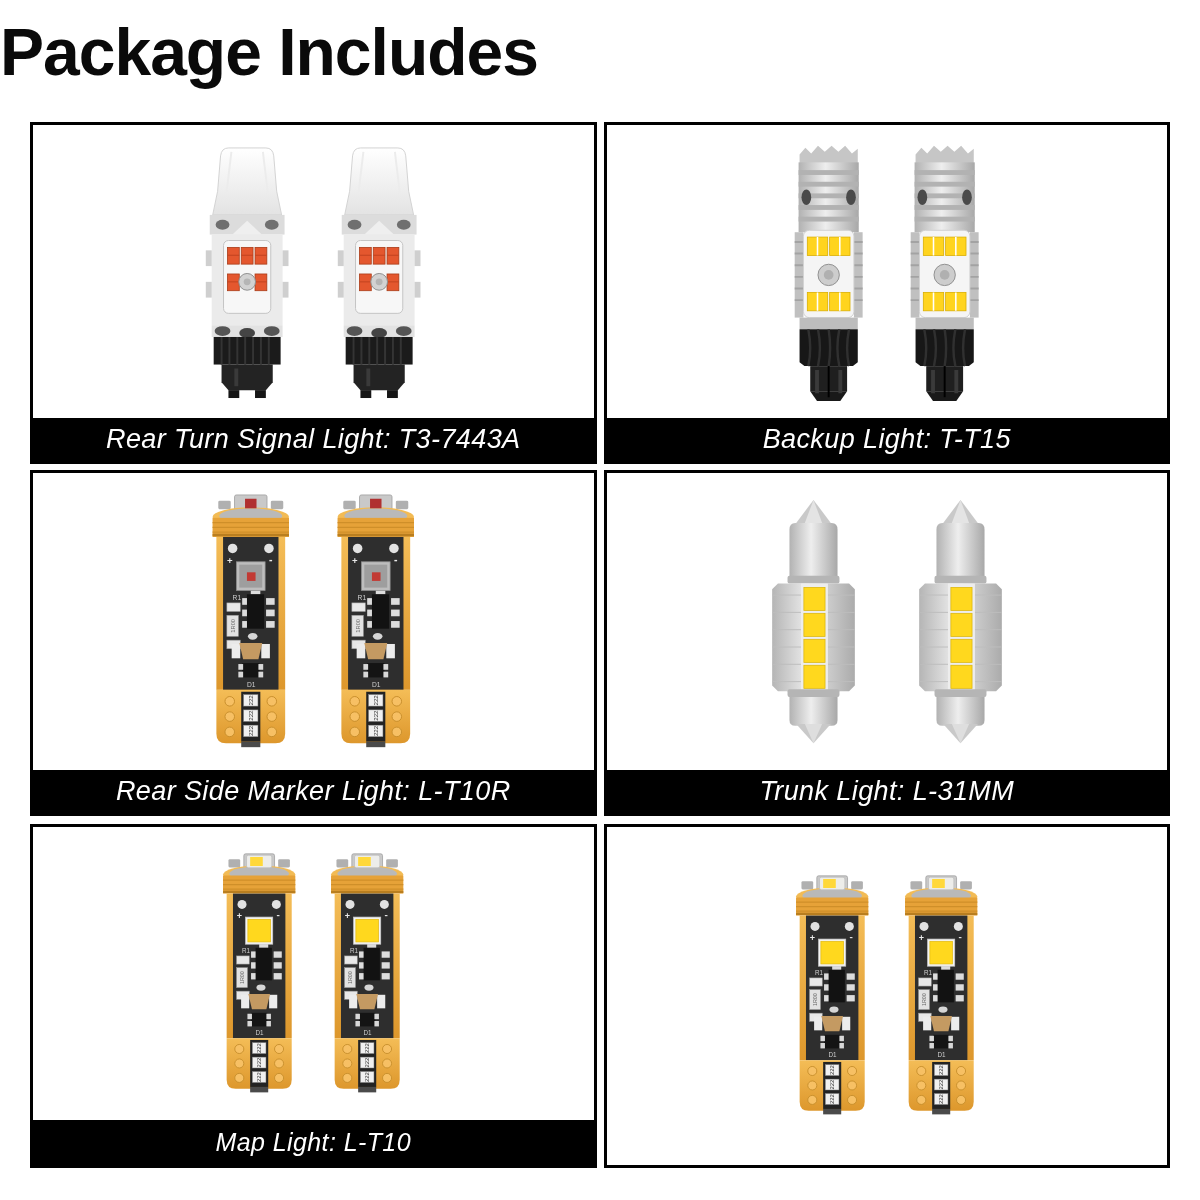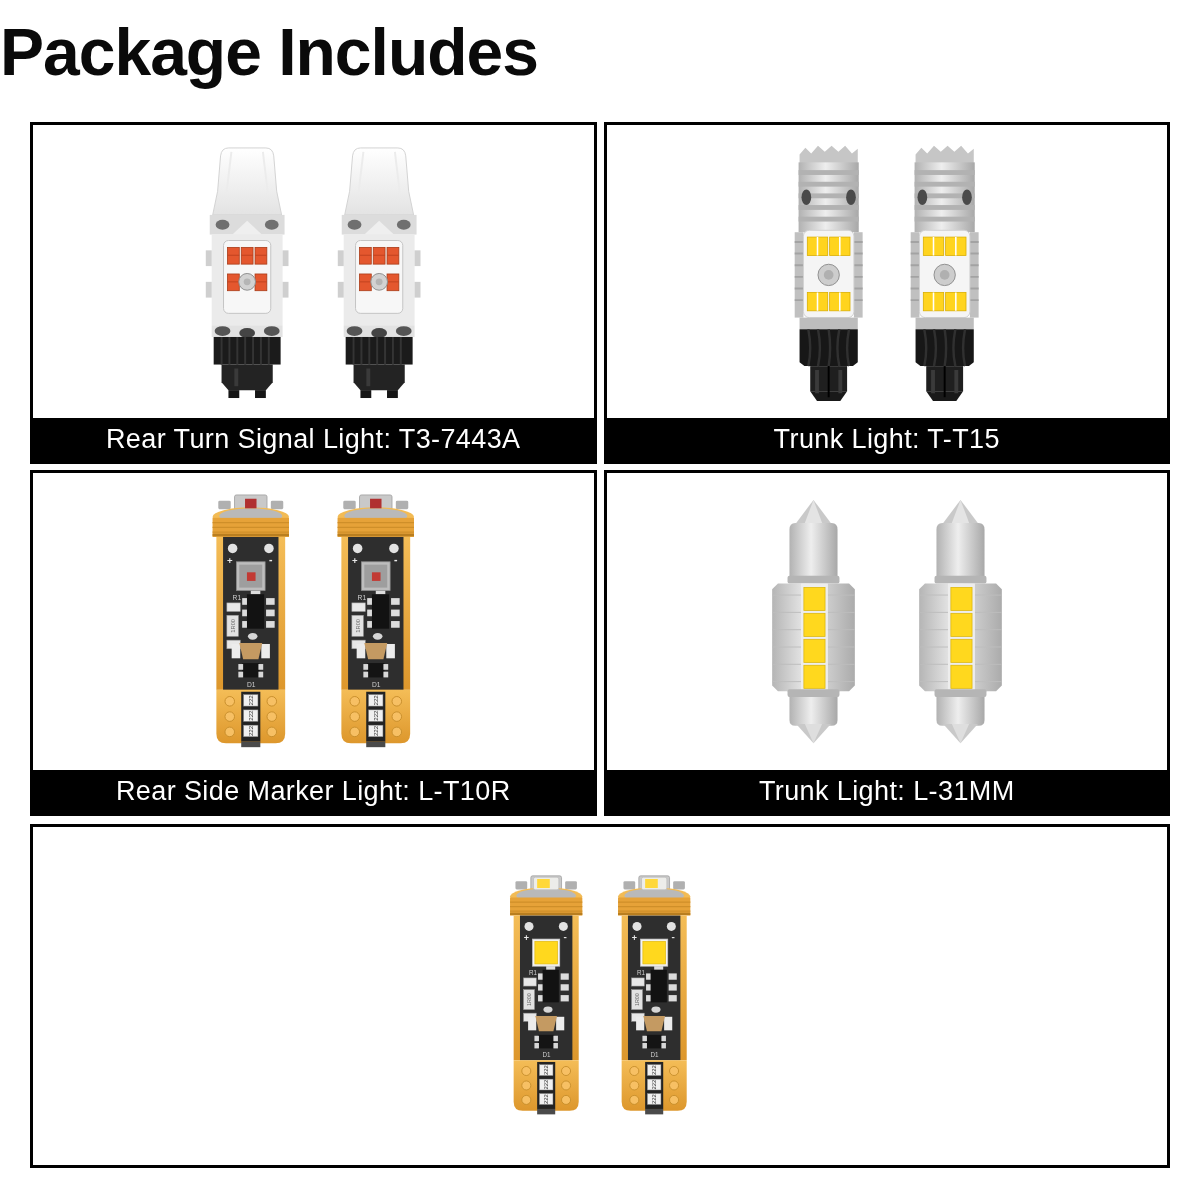--- a/index.html
+++ b/index.html
@@ -19,21 +19,21 @@
   .cell {
     flex:1; border:3px solid #000; background:#fff;
     display:flex; flex-direction:column; min-width:0;
   }
   .img-area {
     flex:1; display:flex; align-items:center; justify-content:center;
   }
   .label-bar {
     height:43px; background:#000; color:#fff;
     display:flex; align-items:center; justify-content:center;
-    font-size:27px; letter-spacing:0.4px; white-space:nowrap;
+    font-size:27px; letter-spacing:0.4px; white-space:nowrap;font-style:italic;
   }
   .row3 .label-bar { font-size:25px; height:45px; }
   .bulb { display:block; }
   .b7443a { height:256px; }
   .bt15   { height:262px; }
   .bt10r  { height:258px; }
   .b31mm  { height:250px; }
   .bt10   { height:244px; }
   .gap24 { gap:24px; } .gap28 { gap:28px; } .gap30 { gap:30px; }
   .gap22 { gap:22px; } .gap18 { gap:18px; }
@@ -246,21 +246,21 @@
     </section>
     <section class="cell">
       <div class="img-area gap28">
         <svg class="bulb bt15" viewBox="0 0 90 270">
             <use href="#bulb-t15"></use>
           </svg>
         <svg class="bulb bt15" viewBox="0 0 90 270">
             <use href="#bulb-t15"></use>
           </svg>
       </div>
-      <div class="label-bar">Trunk Light: T-T15</div>
+      <div class="label-bar">Backup Light: T-T15</div>
     </section>
   </div>
 
   <div class="row row2">
     <section class="cell">
       <div class="img-area gap30">
         <svg class="bulb bt10r" viewBox="0 0 100 270">
             <use href="#bulb-t10r"></use>
           </svg>
         <svg class="bulb bt10r" viewBox="0 0 100 270">
@@ -285,15 +285,26 @@
   <div class="row row3">
     <section class="cell">
       <div class="img-area gap18">
         <svg class="bulb bt10" viewBox="0 0 100 270">
             <use href="#bulb-t10"></use>
           </svg>
         <svg class="bulb bt10" viewBox="0 0 100 270">
             <use href="#bulb-t10"></use>
           </svg>
       </div>
+      <div class="label-bar">Map Light: L-T10</div>
+    </section>
+    <section class="cell">
+      <div class="img-area gap18">
+        <svg class="bulb bt10" viewBox="0 0 100 270">
+            <use href="#bulb-t10"></use>
+          </svg>
+        <svg class="bulb bt10" viewBox="0 0 100 270">
+            <use href="#bulb-t10"></use>
+          </svg>
+      </div>
     </section>
   </div>
 </div>
 
 </body></html>

